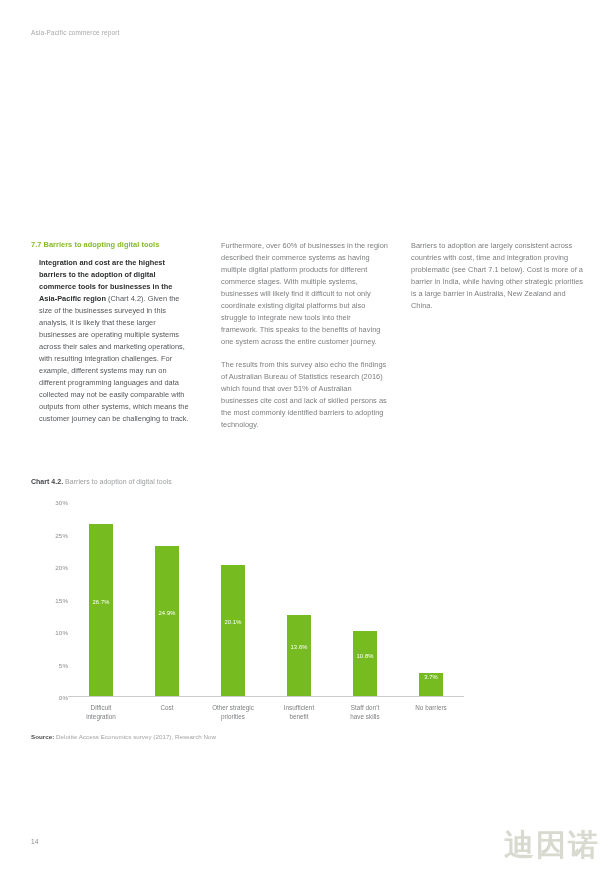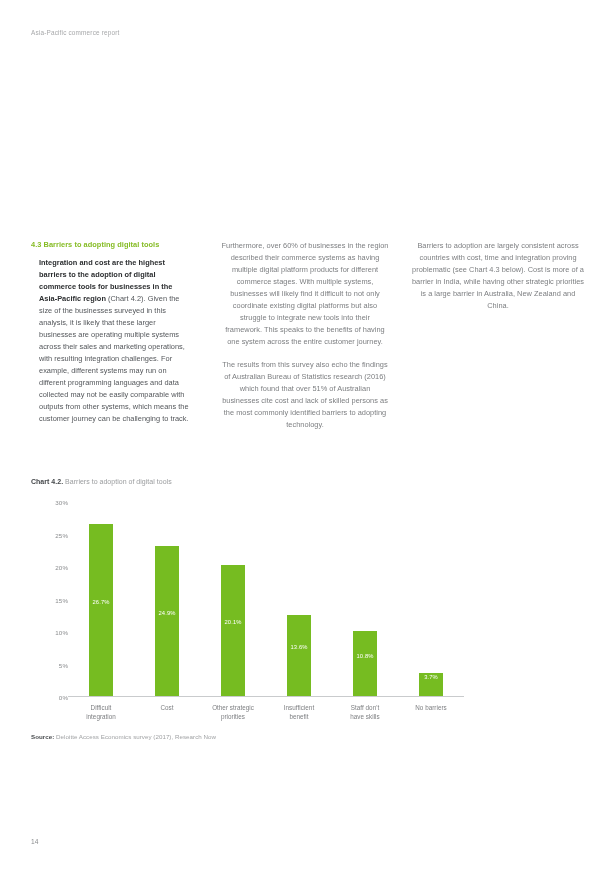--- a/index.html
+++ b/index.html
@@ -31,21 +31,20 @@
     letter-spacing:.05px;margin:0 0 7px 0;line-height:1.25;
   }
   .lede{
     font-size:7.4px;line-height:1.62;color:#53565A;margin:8px;
     letter-spacing:.02px;
   }
   .lede b{font-weight:bold;color:#2C2E30;}
   p.body{
     font-size:7.4px;line-height:1.62;color:#7C7E80;margin:0 0 11px 0;
     letter-spacing:.02px;
-    text-align:center;
   }
   p.body:last-child{margin-bottom:0;}
 
   
   .chart-block{position:absolute;left:31px;top:478px;width:554px;}
   .chart-title{
     font-size:7px;color:#9A9C9E;letter-spacing:.02px;margin-bottom:8px;
   }
   .chart-title b{font-weight:bold;color:#44474A;}
 
@@ -100,31 +99,31 @@
 </head>
 <body>
 
 <div class="page">
 
   <div class="running-head">Asia-Pacific commerce report</div>
 
   <div class="columns">
 
     <div class="col">
-      <div class="section-head">4.3 Barriers to adopting digital tools</div>
+      <div class="section-head">7.7 Barriers to adopting digital tools</div>
       <p class="lede"><b>Integration and cost are the highest barriers to the adoption of digital commerce tools for businesses in the Asia-Pacific region</b><span> (Chart 4.2). Given the size of the businesses surveyed in this analysis, it is likely that these larger businesses are operating multiple systems across their sales and marketing operations, with resulting integration challenges. For example, different systems may run on different programming languages and data collected may not be easily comparable with outputs from other systems, which means the customer journey can be challenging to track.</span></p>
     </div>
 
     <div class="col">
       <p class="body">Furthermore, over 60% of businesses in the region described their commerce systems as having multiple digital platform products for different commerce stages. With multiple systems, businesses will likely find it difficult to not only coordinate existing digital platforms but also struggle to integrate new tools into their framework. This speaks to the benefits of having one system across the entire customer journey.</p>
       <p class="body">The results from this survey also echo the findings of Australian Bureau of Statistics research (2016) which found that over 51% of Australian businesses cite cost and lack of skilled persons as the most commonly identified barriers to adopting technology.</p>
     </div>
 
     <div class="col col-3">
-      <p class="body">Barriers to adoption are largely consistent across countries with cost, time and integration proving problematic (see Chart 4.3 below). Cost is more of a barrier in India, while having other strategic priorities is a large barrier in Australia, New Zealand and China.</p>
+      <p class="body">Barriers to adoption are largely consistent across countries with cost, time and integration proving problematic (see Chart 7.1 below). Cost is more of a barrier in India, while having other strategic priorities is a large barrier in Australia, New Zealand and China.</p>
     </div>
 
   </div>
 
   <div class="chart-block">
     <div class="chart-title"><b>Chart 4.2.</b><span> Barriers to adoption of digital tools</span></div>
 
     <div class="plot">
       <div class="yticks">
           <div class="ytick" style="top: 0px;">30%</div>
@@ -192,14 +191,15 @@
             <div>No barriers</div>
           </div>
         </div>
     </div>
   </div>
 
   <div class="source"><b>Source:</b><span> Deloitte Access Economics survey (2017), Research Now</span></div>
 
   <div class="page-number">14</div>
 
+  <div class="watermark">迪因诺</div>
 
 </div>
 
 </body></html>

